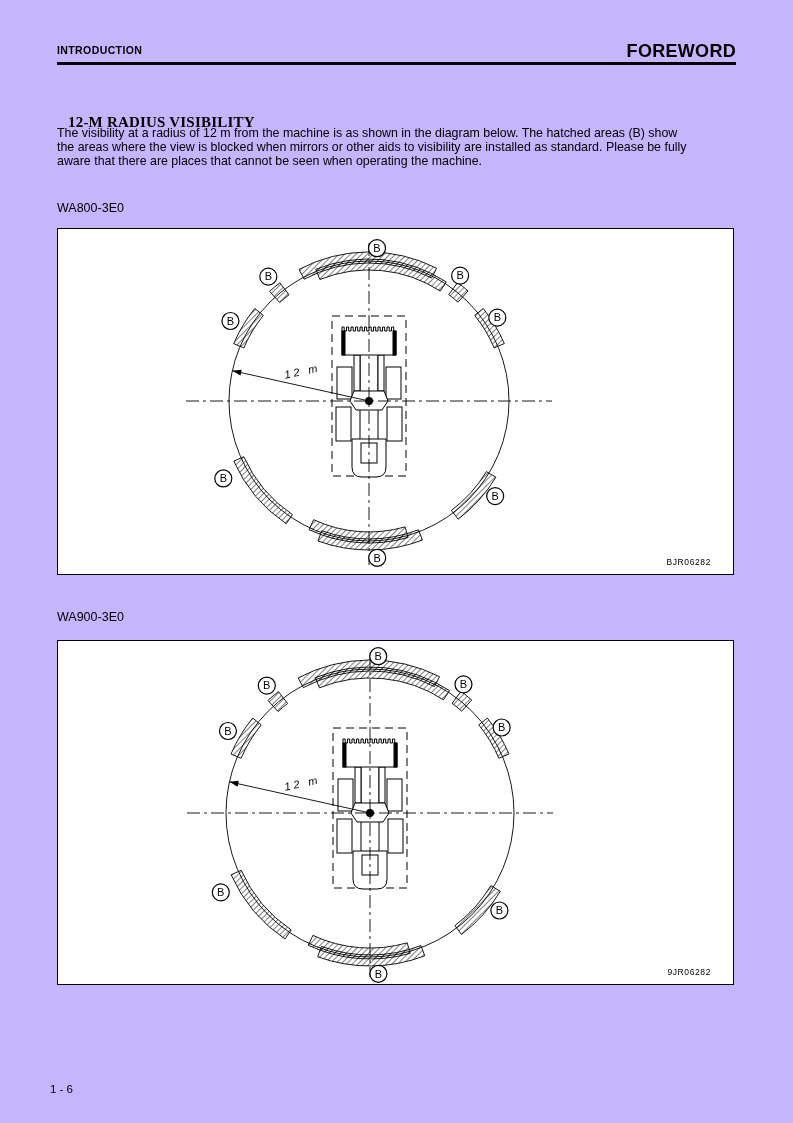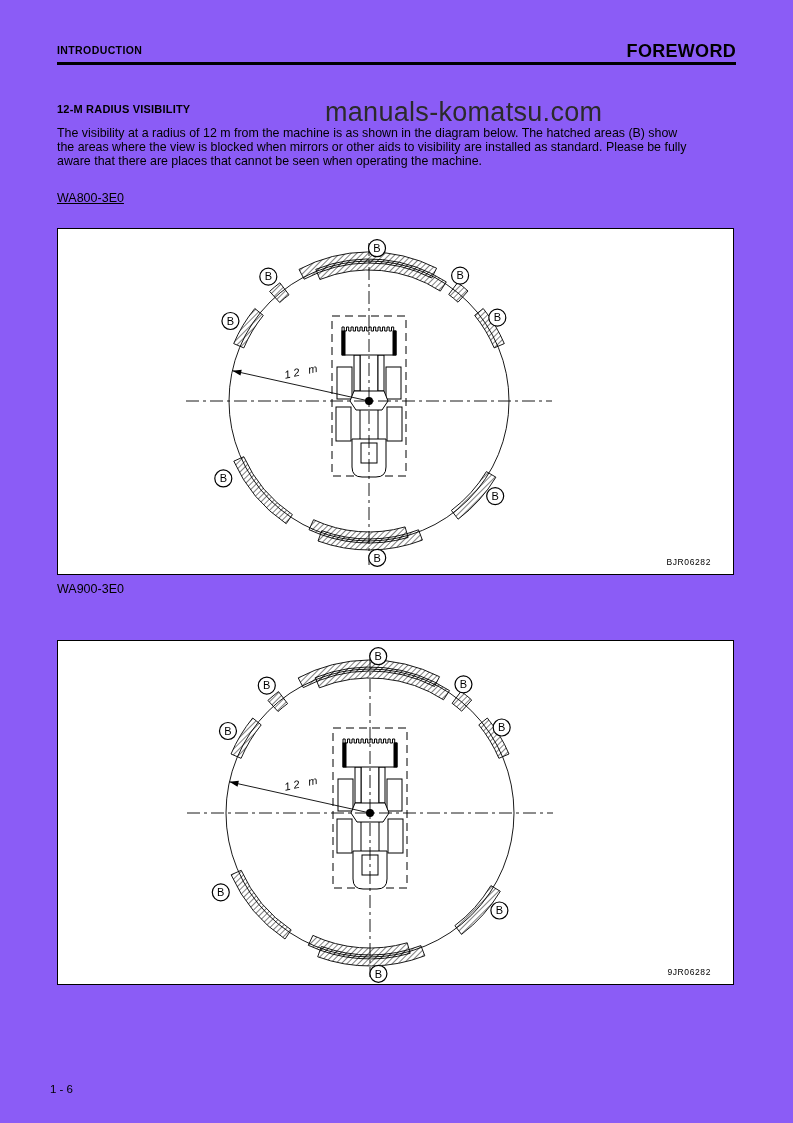--- a/index.html
+++ b/index.html
@@ -1,46 +1,45 @@
 <!DOCTYPE html>
 <html><head>
 <meta charset="utf-8">
 <style>
   html,body{margin:0;padding:0;background:#fff;}
-  .page{position:relative;width:793px;height:1123px;background:#8b5cf6;overflow:hidden;
+  .page{position:relative;width:793px;height:1123px;background:#c4b5fd;overflow:hidden;
         font-family:"Liberation Sans",sans-serif;color:#000;}
   .hdr-left{position:absolute;left:57px;top:44px;font-size:10.5px;font-weight:bold;letter-spacing:.4px;}
   .hdr-right{position:absolute;right:57px;top:41px;font-size:18px;font-weight:bold;letter-spacing:.3px;}
   .hdr-rule{position:absolute;left:57px;right:57px;top:62px;height:2.5px;background:#000;}
-  .title{position:absolute;left:57px;top:103px;margin:0;font-size:11px;font-weight:bold;letter-spacing:.2px;}
+  .title{position:absolute;left:57px;top:103px;margin:11px;font-size:15px;font-weight:bold;letter-spacing:.2px;font-family:Liberation Serif, serif;}
   .watermark{position:absolute;left:325px;top:97px;font-size:27px;color:#2b2b2b;letter-spacing:.3px;white-space:nowrap;}
   .body-text{position:absolute;left:57px;top:126px;width:690px;font-size:12.4px;line-height:14px;white-space:pre-line;}
   .diag-label{position:absolute;left:57px;font-size:12.5px;}
-  .lbl-1{top:191px;text-decoration:underline;}
-  .lbl-2{top:582px;}
+  .lbl-1{top:201px;}
+  .lbl-2{top:610px;}
   .diagram{position:absolute;left:57px;width:677px;border:1px solid #000;box-sizing:border-box;background:#fff;}
   .diag-1{top:228px;height:347px;}
   .diag-2{top:640px;height:345px;}
   .diagram svg{display:block;width:100%;height:100%;}
   .fig-code{position:absolute;right:22px;bottom:7px;font-size:8.5px;letter-spacing:.6px;margin-left:43px;}
   .radius-label{position:absolute;left:226px;top:136px;font-size:11px;font-style:italic;
                 letter-spacing:3px;transform:rotate(-12deg);white-space:nowrap;}
   .footer{position:absolute;left:50px;top:1083px;font-size:11.5px;}
 </style>
 </head>
 <body>
 
 <div class="page">
 
   <span class="hdr-left">INTRODUCTION</span>
   <span class="hdr-right">FOREWORD</span>
   <div class="hdr-rule"></div>
 
   <h1 class="title">12-M RADIUS VISIBILITY</h1>
-  <div class="watermark">manuals-komatsu.com</div>
   <div class="body-text">The visibility at a radius of 12 m from the machine is as shown in the diagram below.  The hatched areas (B) show
 the areas where the view is blocked when mirrors or other aids to visibility are installed as standard. Please be fully
 aware that there are places that cannot be seen when operating the machine.</div>
 
   <div class="diag-label lbl-1">WA800-3E0</div>
   <div class="diagram diag-1">
     <svg id="svg0" viewBox="0 0 675 345">
         <defs>
           <pattern id="hatch0" width="4" height="4" patternUnits="userSpaceOnUse" patternTransform="rotate(45)">
             <line x1="0" y1="0" x2="0" y2="4" stroke="#000" stroke-width="1"></line>

